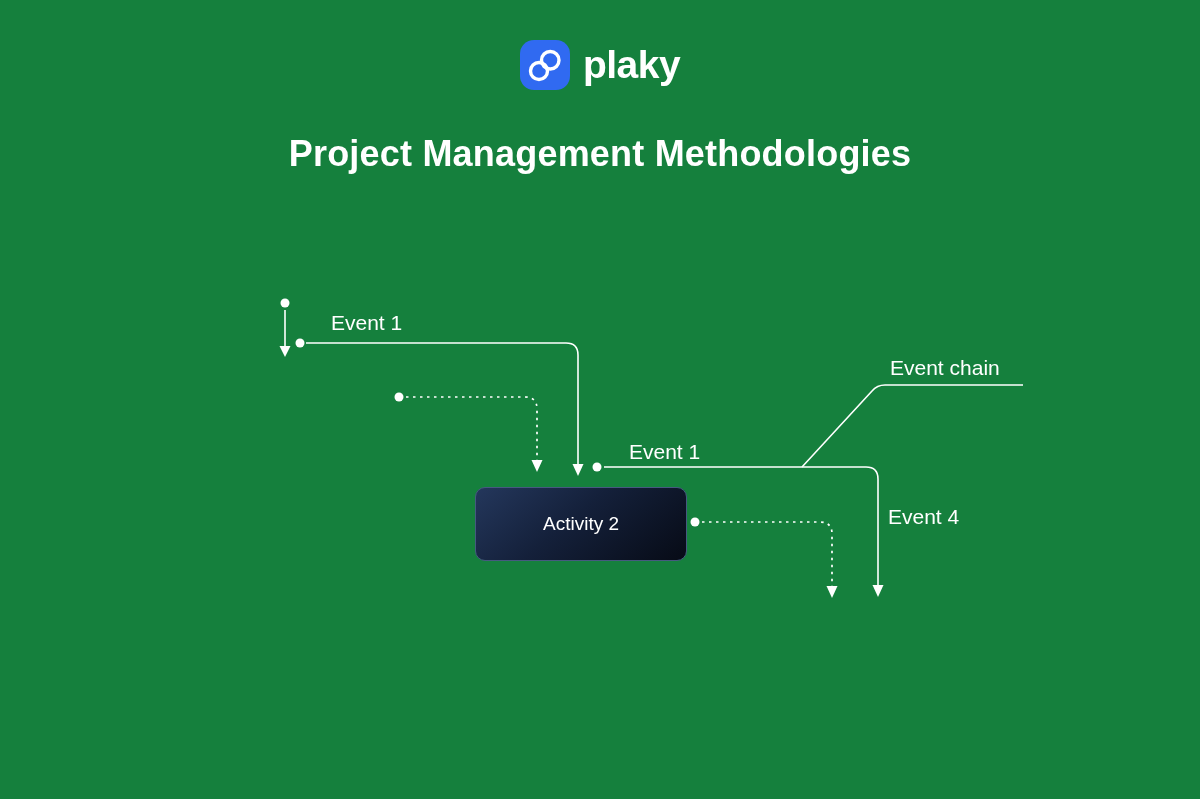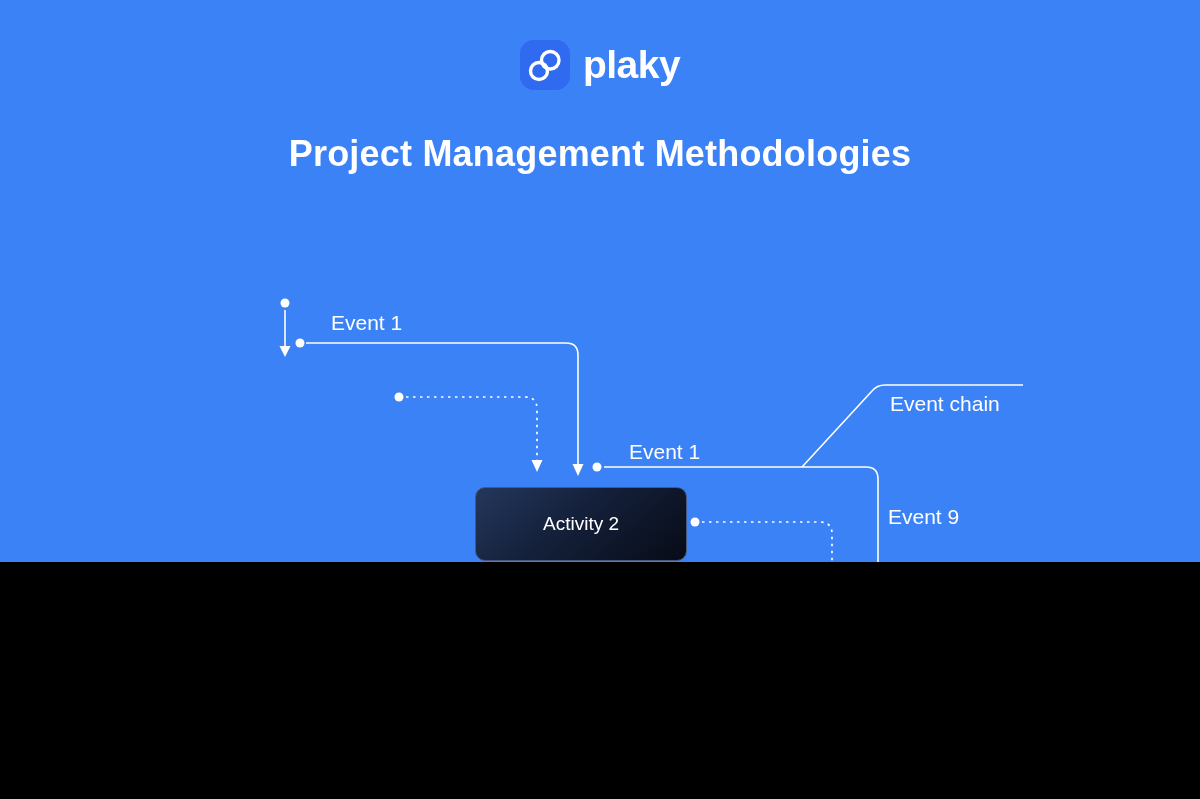--- a/index.html
+++ b/index.html
@@ -3,22 +3,22 @@
 <meta charset="utf-8">
 <style>
   html, body {
     margin: 0;
     padding: 0;
     background: #000;
   }
   .stage {
     position: relative;
     width: 1200px;
-    height: 562px;
-    background: #3b82f6;
+    height: 799px;
+    background: #15803d;
     overflow: hidden;
     font-family: "Liberation Sans", sans-serif;
     color: #ffffff;
   }
 
   
   .brand-row {
     position: absolute;
     top: 40px;
     left: 0;
@@ -114,21 +114,21 @@
 
   .edge-label {
     position: absolute;
     font-size: 21px;
     color: #ffffff;
     white-space: nowrap;
   }
   #label-event-1 { left: 331px; top: 311px; }
   #label-event-2 { left: 629px; top: 440px; }
   #label-event-3 { left: 888px; top: 505px; }
-  #label-event-chain { left: 890px; top: 356px; margin-top: 36px; }
+  #label-event-chain { left: 890px; top: 356px; }
 </style>
 </head>
 <body>
 
 <div class="stage">
 
   <div class="brand-row">
     <span class="logo-mark">
       <svg width="50" height="50" viewBox="0 0 50 50">
         <circle cx="19" cy="31" r="8.5" fill="none" stroke="#ffffff" stroke-width="3.4"></circle>
@@ -173,16 +173,16 @@
       <polygon class="arrow-head" points="826.5,586 837.5,586 832,598"></polygon>
     </g>
   </svg>
 
   <div class="activity-box" id="activity-2">
     <span>Activity 2</span>
   </div>
 
   <div class="edge-label" id="label-event-1">Event 1</div>
   <div class="edge-label" id="label-event-2">Event 1</div>
-  <div class="edge-label" id="label-event-3">Event 9</div>
+  <div class="edge-label" id="label-event-3">Event 4</div>
   <div class="edge-label" id="label-event-chain">Event chain</div>
 
 </div>
 
 </body></html>

